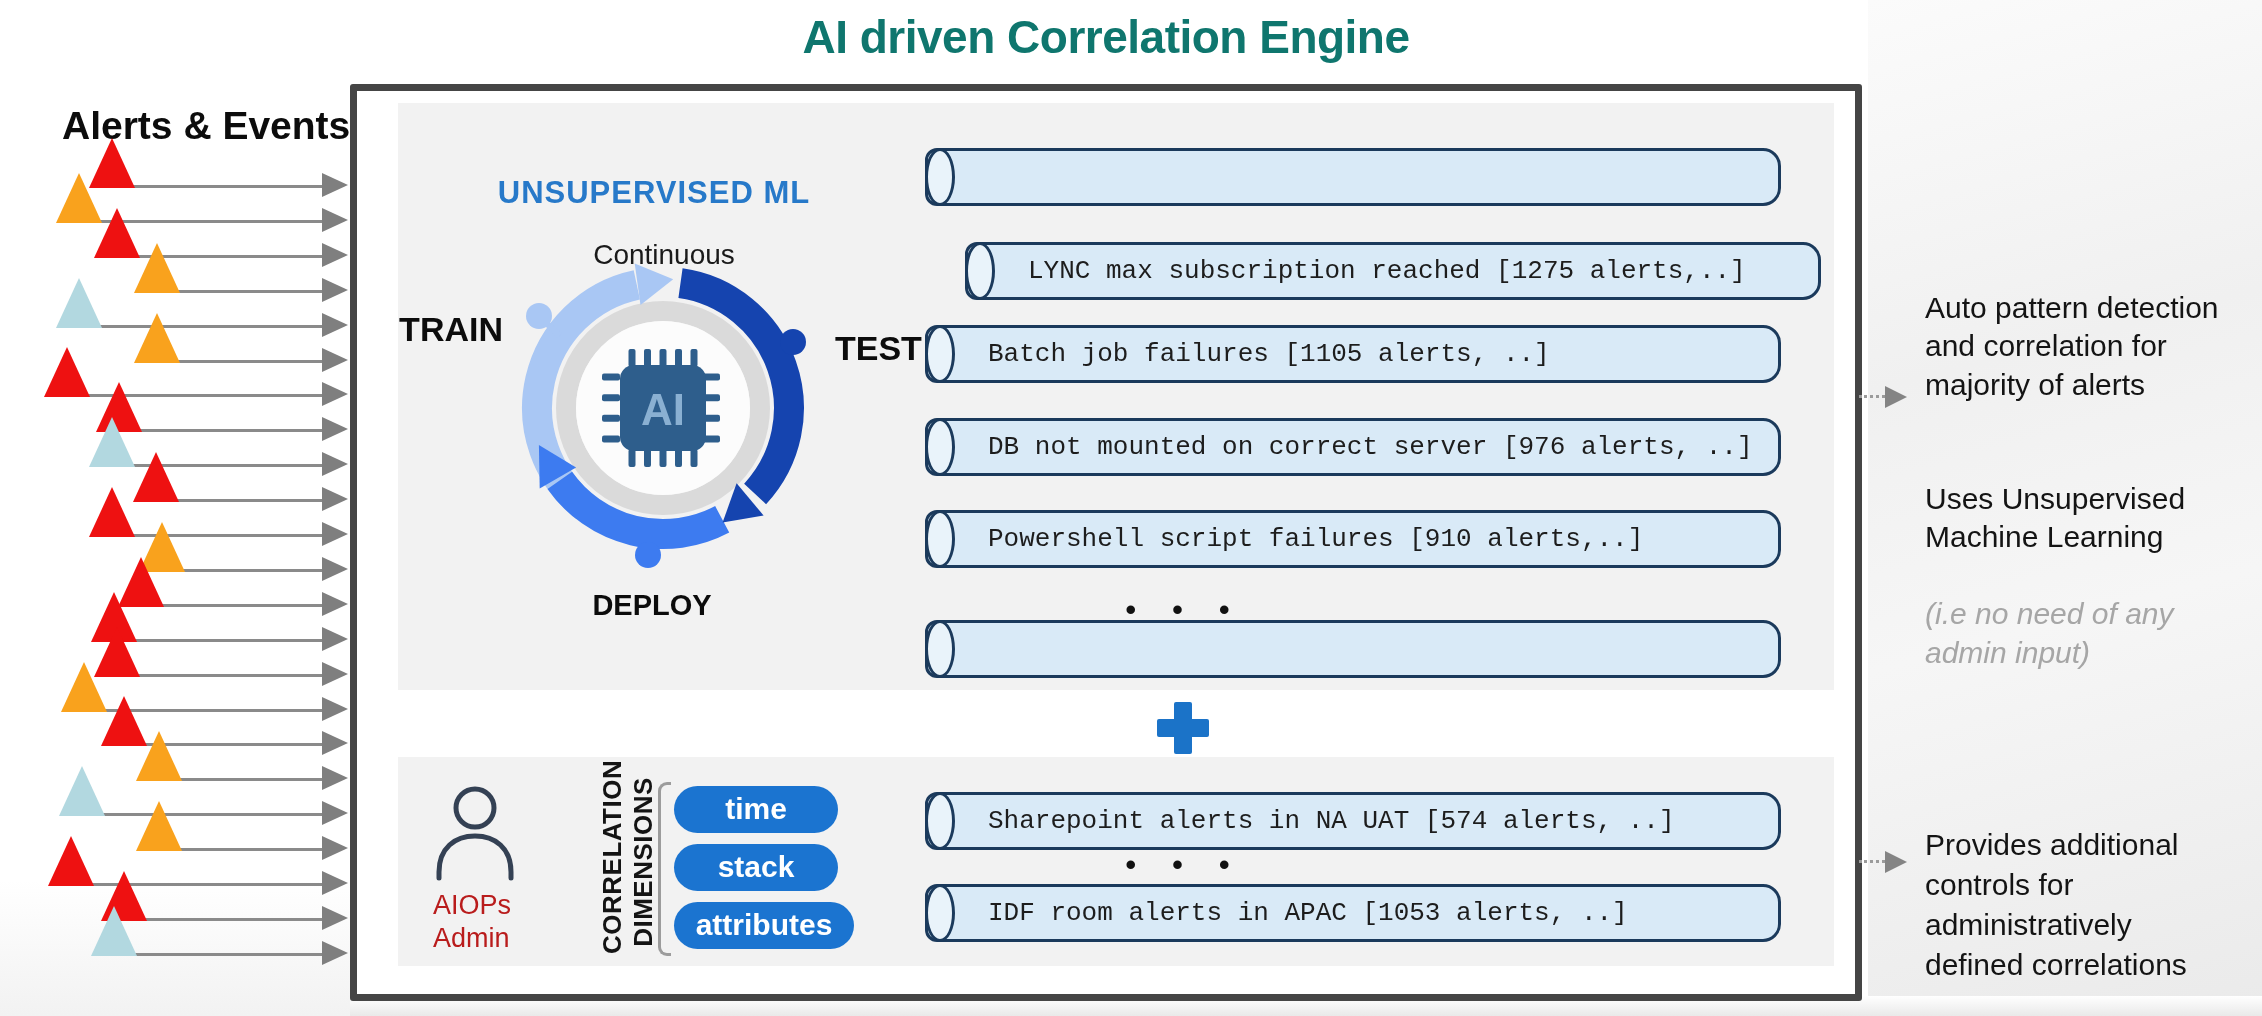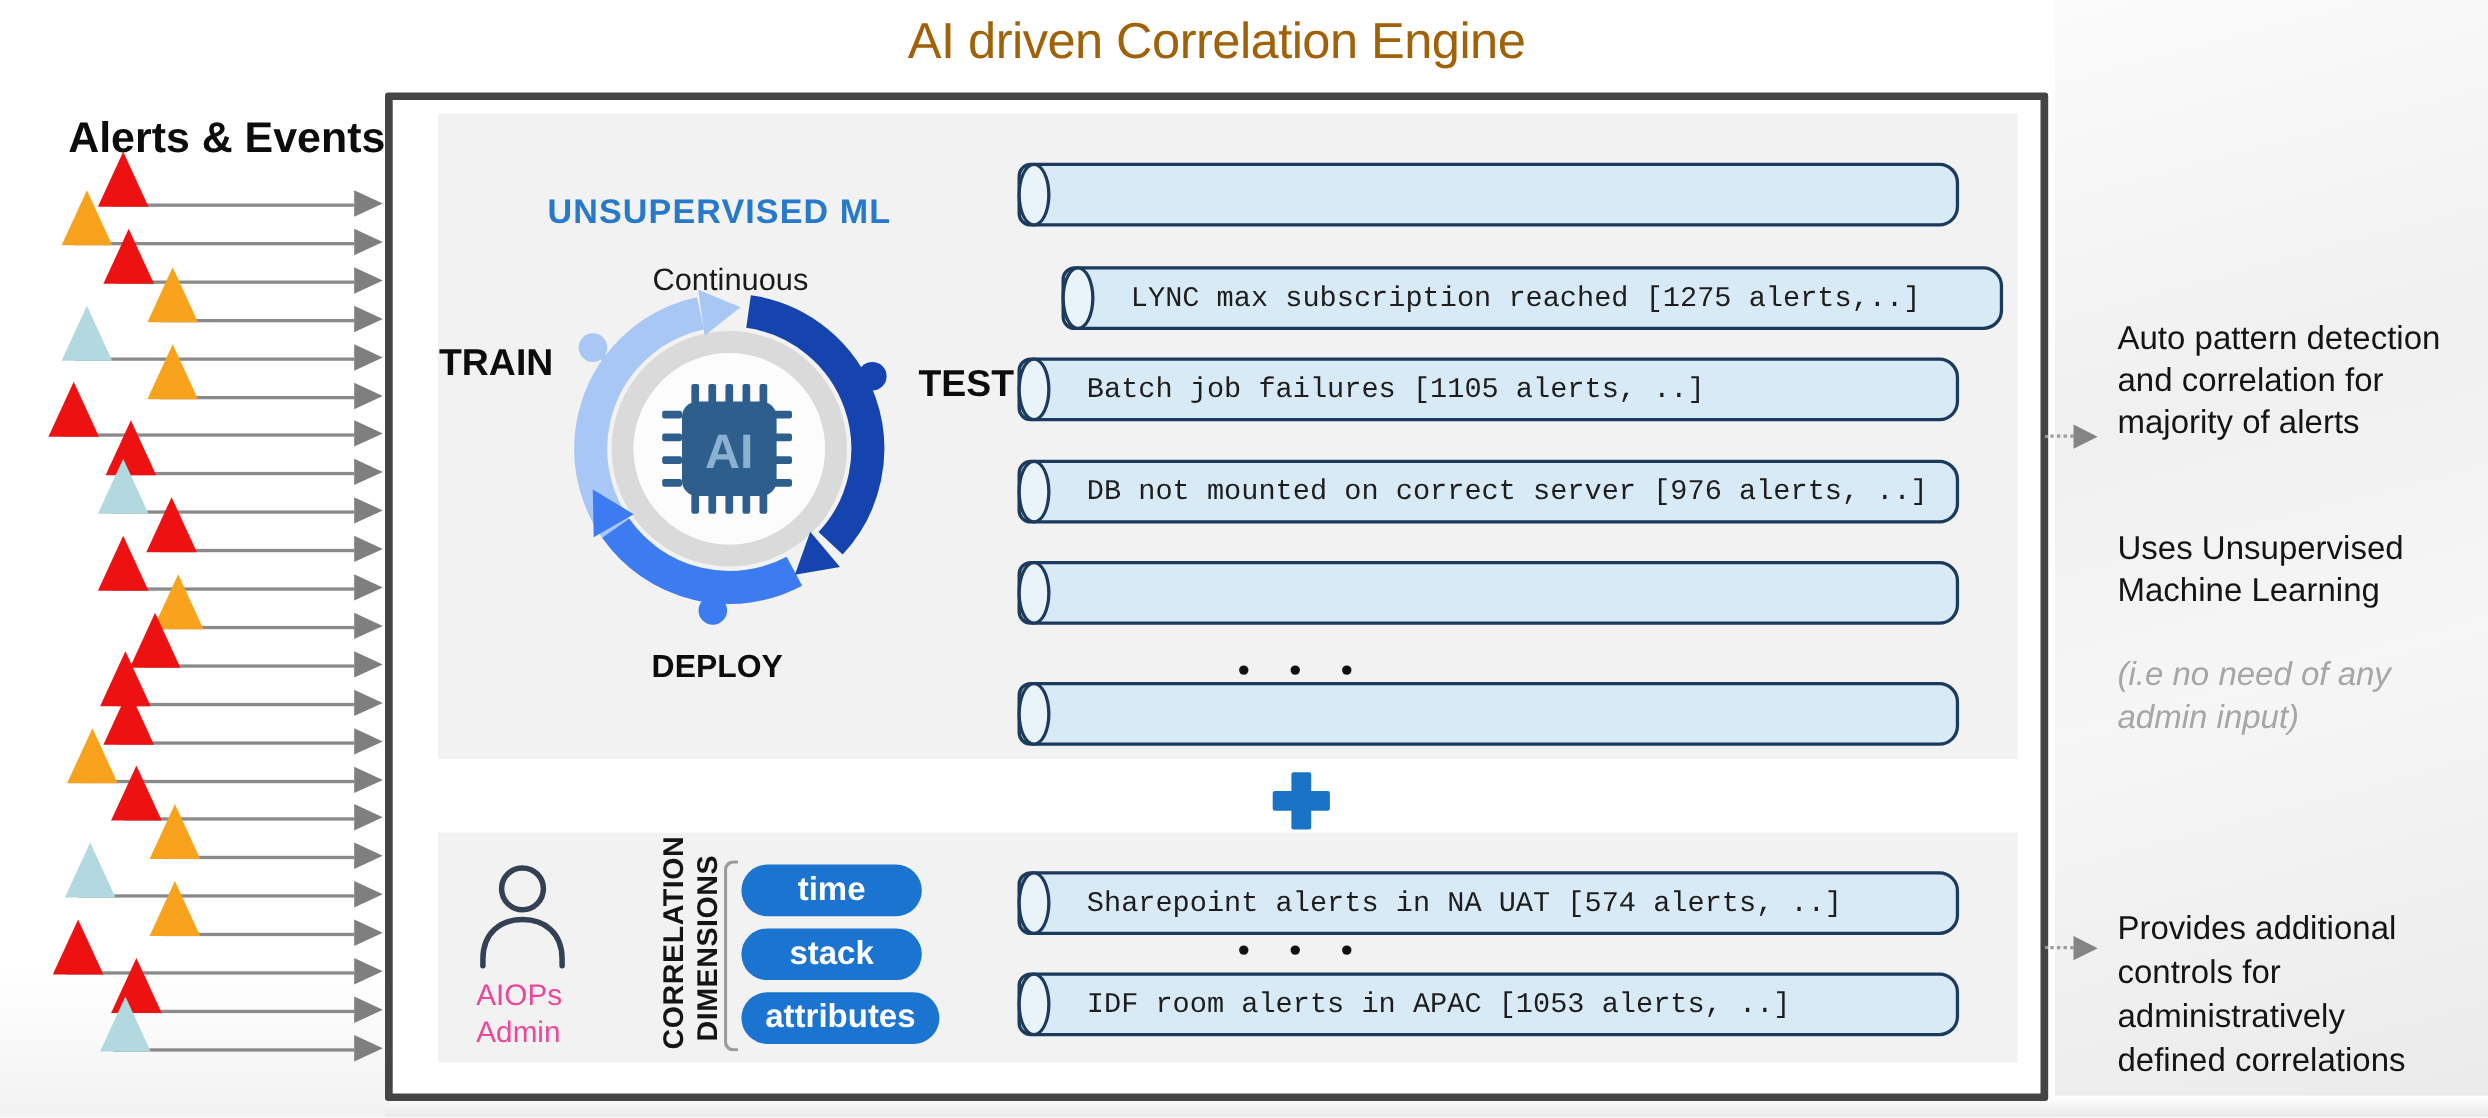--- a/index.html
+++ b/index.html
@@ -7,21 +7,21 @@
          font-family:"Liberation Sans",sans-serif;}
   
   .wash-right{position:absolute;left:1868px;top:0;width:394px;height:1016px;
     background:linear-gradient(165deg,#fbfbfb 0%,#f0f0f0 35%,#f6f6f6 60%,#eaeaea 100%);}
   .wash-bottom{position:absolute;left:0;top:996px;width:2262px;height:20px;
     background:linear-gradient(#ffffff,#e9e9e9);}
   .wash-left{position:absolute;left:0;top:880px;width:350px;height:136px;
     background:linear-gradient(#ffffff,#f2f2f2);}
   
   .title{position:absolute;left:350px;top:10px;width:1512px;text-align:center;
-    font-size:46px;font-weight:400;color:#a16207;letter-spacing:-0.5px;}
+    font-size:46px;font-weight:700;color:#0f766e;letter-spacing:-0.5px;}
   .alerts-heading{position:absolute;left:62px;top:104px;font-size:39px;font-weight:700;color:#0c0c0c;}
   
   .stream{position:absolute;left:16px;top:161px;width:332px;height:812px;}
   .stream-row{position:absolute;left:0;width:332px;height:36px;}
   .stream-line{position:absolute;top:24px;height:3px;background:#8a8a8a;}
   .stream-head{position:absolute;right:0;top:12px;width:0;height:0;
     border-left:26px solid #7f7f7f;border-top:12px solid transparent;border-bottom:12px solid transparent;}
   .tri{position:absolute;top:-23px;width:0;height:0;
     border-left:23px solid transparent;border-right:23px solid transparent;border-bottom:50px solid #ee1111;}
   
@@ -38,21 +38,21 @@
     border:3px solid #1b3a5c;border-radius:50%;box-sizing:border-box;}
   .pill-text{position:absolute;left:60px;top:50%;transform:translateY(-50%);
     font-family:"Liberation Mono",monospace;font-size:26px;color:#1d1d1d;white-space:nowrap;}
   .dots{position:absolute;left:0;width:505px;text-align:center;font-size:30px;font-weight:700;
     color:#111;word-spacing:28px;}
   
   .plus{position:absolute;left:1157px;top:702px;width:52px;height:52px;}
   .plus .h{position:absolute;left:0;top:17px;width:52px;height:18px;background:#1b73c8;border-radius:2px;}
   .plus .v{position:absolute;left:17px;top:0;width:18px;height:52px;background:#1b73c8;border-radius:2px;}
   
-  .persona{position:absolute;left:433px;top:889px;font-size:27px;line-height:33px;color:#ec4899;white-space:pre-line;}
+  .persona{position:absolute;left:433px;top:889px;font-size:27px;line-height:33px;color:#b91c1c;white-space:pre-line;}
   .dims-wrap{position:absolute;left:540px;top:770px;width:184px;height:184px;}
   .dims-label{position:absolute;left:0;top:57px;width:184px;height:70px;transform:rotate(-90deg);
     text-align:center;font-size:26px;font-weight:700;line-height:31px;color:#141414;
     white-space:pre-line;letter-spacing:0.5px;}
   .bracket{position:absolute;left:658px;top:782px;width:13px;height:174px;box-sizing:border-box;
     border-left:3px solid #9c9c9c;border-top:3px solid #9c9c9c;border-bottom:3px solid #9c9c9c;
     border-radius:9px 0 0 9px;}
   .dim-pills{position:absolute;left:674px;top:786px;width:190px;height:170px;}
   .dim-pill{position:absolute;left:0;height:47px;width:164px;background:#1b74d0;border-radius:24px;
     color:#fff;font-size:30px;font-weight:700;text-align:center;line-height:46px;}
@@ -264,20 +264,21 @@
       <div class="cyl-pill" style="top: 177px;">
         <div class="cyl-cap"></div>
         <div class="pill-text">Batch job failures [1105 alerts, ..]</div>
       </div>
       <div class="cyl-pill" style="top: 270px;">
         <div class="cyl-cap"></div>
         <div class="pill-text">DB not mounted on correct server [976 alerts, ..]</div>
       </div>
       <div class="cyl-pill" style="top: 362px;">
         <div class="cyl-cap"></div>
+        <div class="pill-text">Powershell script failures [910 alerts,..]</div>
       </div>
       <div class="dots" style="top: 445px;">• • •</div>
       <div class="cyl-pill" style="top: 472px;">
         <div class="cyl-cap"></div>
       </div>
     </div>
 
   <div class="plus" aria-label="plus">
     <div class="h"></div>
       <div class="v"></div>

